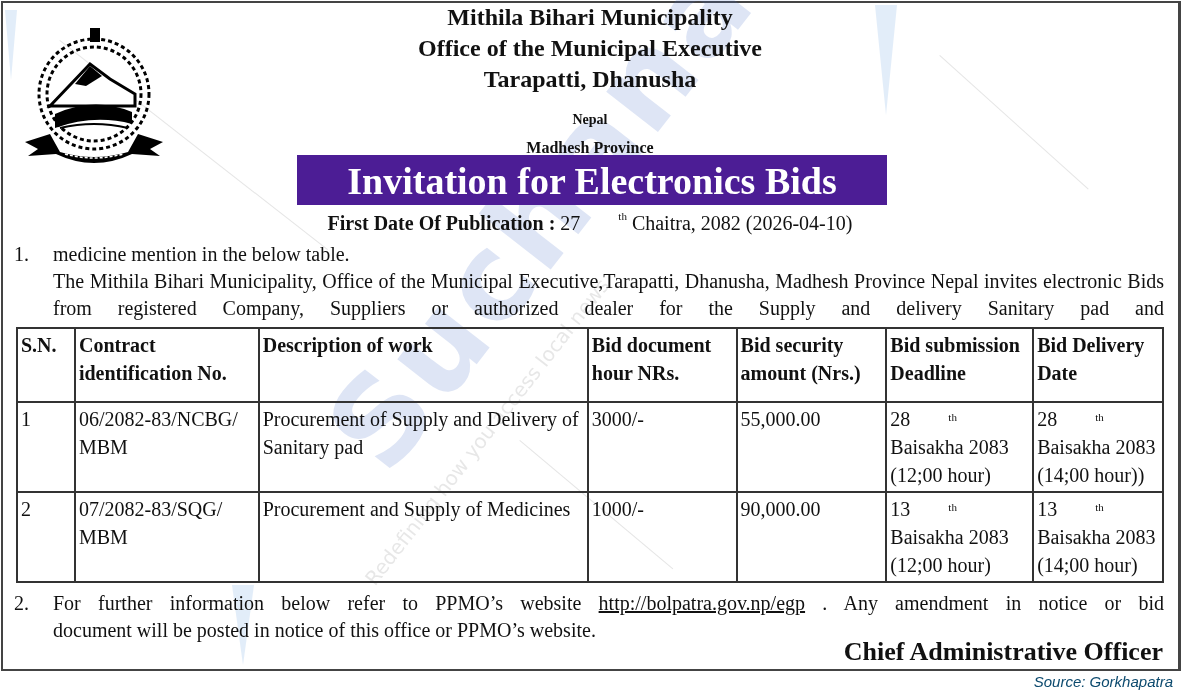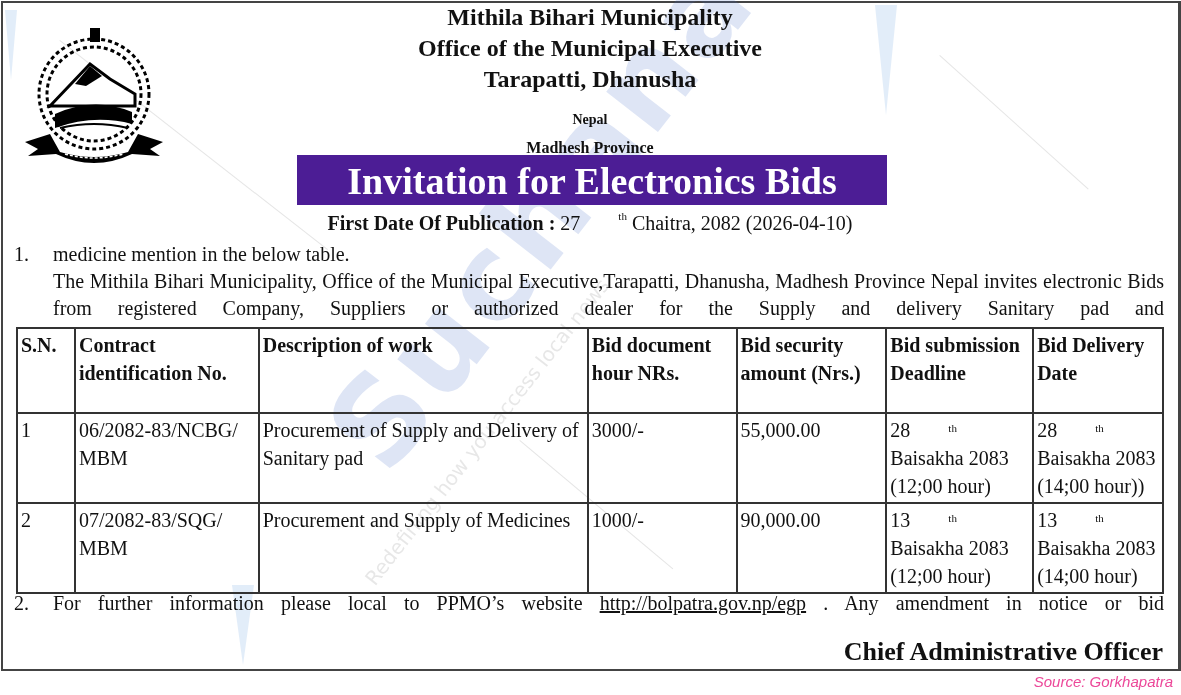--- a/index.html
+++ b/index.html
@@ -25,28 +25,28 @@
   .pubdate { position:absolute; left:300px; top:212px; width:580px; text-align:center; font-size:20px; }
   .pubdate b { font-weight:bold; }
   sup { font-size:11px; vertical-align:top; position:relative; top:-2px;margin-left:38px; }
   .para { position:absolute; font-size:20px; line-height:27px; }
   .p1 { left:14px; top:241px; width:1150px; }
   .num { position:absolute; left:0; top:0; }
   .ptext { margin-left:39px; text-align:justify; }
   table.bids { position:absolute; left:16px; top:327px; width:1148px; border-collapse:collapse; font-size:20px; }
   table.bids th, table.bids td { border:2px solid #333; vertical-align:top; line-height:28px; padding:2px 3px; }
   table.bids th { font-weight:bold; text-align:left; }
-  .hrow { height:85px; }
+  .hrow { height:74px; }
   .drow { height:88px; }
   .drow2 { height:86px; }
   .p2 { left:14px; top:590px; width:1150px; }
   .link { text-decoration:underline; }
   .sign { position:absolute; right:18px; top:637px; font-weight:bold; font-size:26px; }
   .source { position:absolute; right:8px; top:673px; font-family:"Liberation Sans", sans-serif;
-            font-style:italic; font-size:15px; color:#ec4899; }
+            font-style:italic; font-size:15px; color:#0c4a6e; }
   .ribbon { position:absolute; width:22px; height:110px; background:rgba(140,185,230,0.25);
             clip-path:polygon(0 0, 100% 0, 50% 100%); }
 </style>
 </head>
 <body>
 
 <div class="frame"></div>
 
 <div class="ribbon" style="left:875px; top:5px;"></div>
 <div class="ribbon" style="left:232px; top:585px; height:80px;"></div>
@@ -126,17 +126,18 @@
     <td>1000/-</td>
     <td>90,000.00</td>
     <td><span>13</span><sup>th</sup><span> Baisakha 2083 (12;00 hour)</span></td>
     <td><span>13</span><sup>th</sup><span> Baisakha 2083 (14;00 hour)</span></td>
   </tr>
 </tbody>
   </table>
 
 <div class="para p2">
   <span class="num">2.</span>
-  <div class="ptext" style="text-align-last:justify;"><span>For  further information please local  to PPMO’s website </span><span class="link">http://bolpatra.gov.np/egp</span><span> . Any amendment  in notice  or  bid</span></div>
+  <div class="ptext" style="text-align-last:justify;"><span>For  further information below refer  to PPMO’s website </span><span class="link">http://bolpatra.gov.np/egp</span><span> . Any amendment  in notice  or  bid</span></div>
+  <div class="ptext">document  will be posted in  notice of  this  office  or PPMO’s website.</div>
 </div>
 
 <div class="sign">Chief Administrative Officer</div>
 <div class="source">Source: Gorkhapatra</div>
 
 </body></html>

